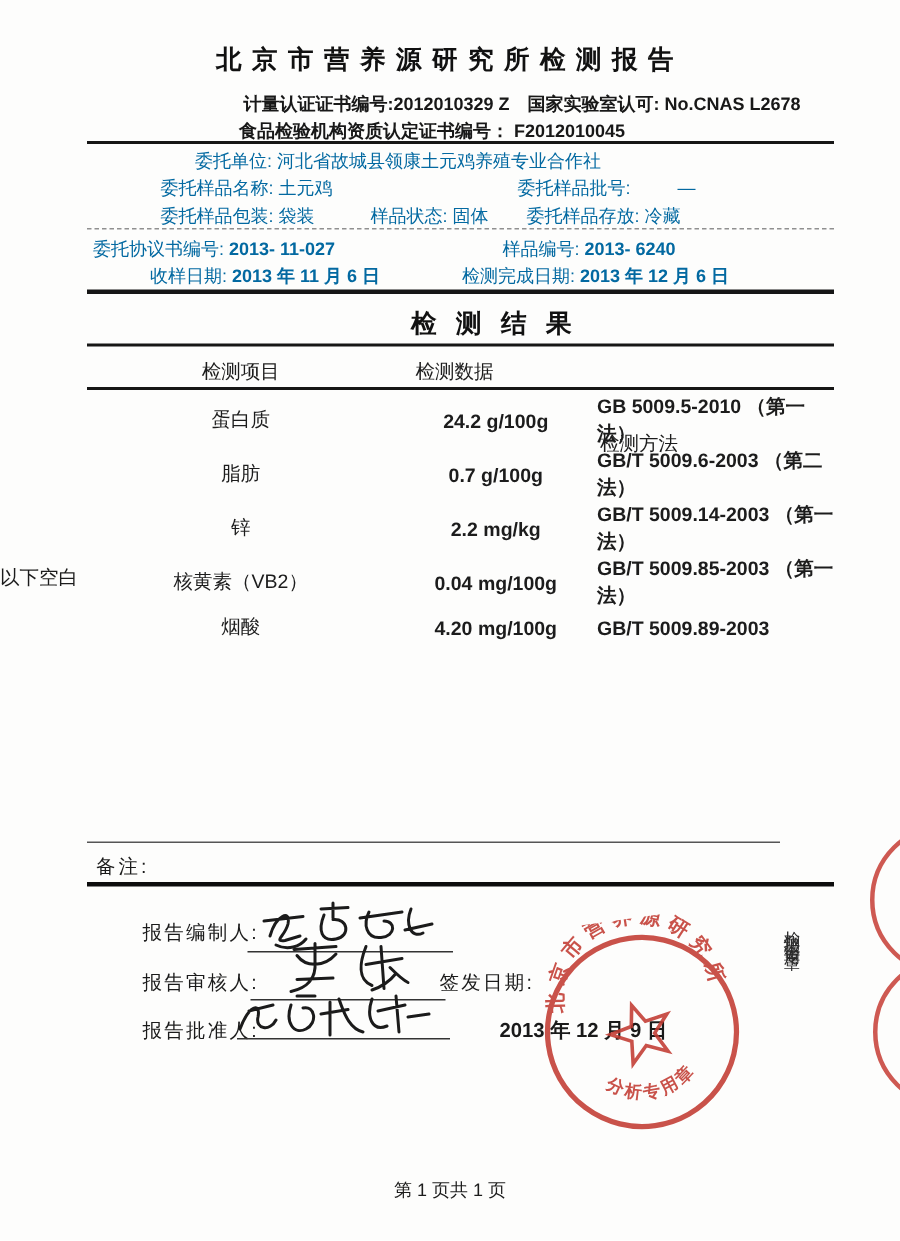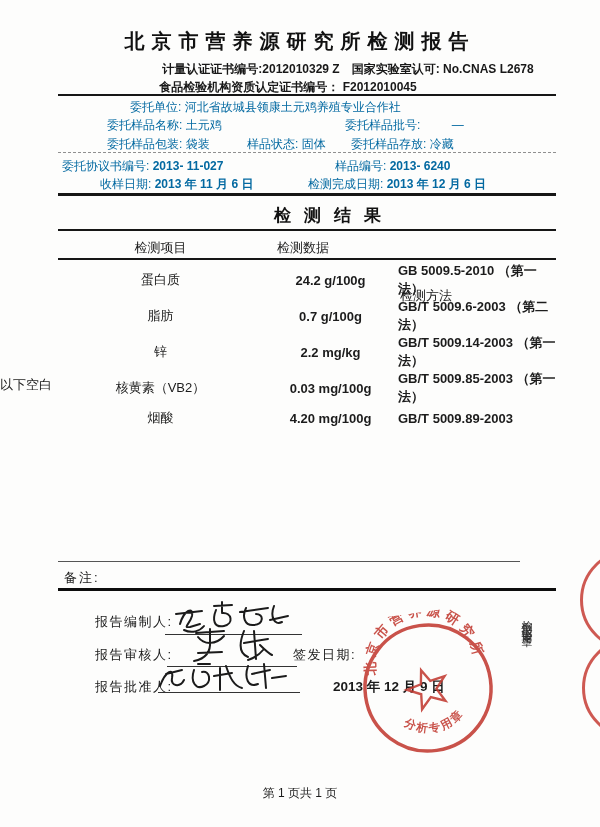--- a/index.html
+++ b/index.html
@@ -4,21 +4,21 @@
 <style>
   html,body{margin:0;padding:0;background:#ffffff;}
   .page{
     position:relative;width:600px;height:827px;background:#fdfdfc;
     overflow:hidden;font-family:"Liberation Sans","DejaVu Sans",sans-serif;
     color:#1a1a1a;
   }
   .abs{position:absolute;white-space:nowrap;}
   .doc-title{
     top:28px;left:0;width:600px;text-align:center;
-    font-size:20px;font-weight:bold;letter-spacing:7px;color:#111;
+    font-size:17px;font-weight:bold;letter-spacing:7px;color:#111;
   }
   .cert-line1{top:61px;left:0;width:600px;display:flex;justify-content:center;gap:12px;
     font-size:12px;font-weight:bold;color:#181818;margin-left:48px;}
   .cert-line2{top:79px;left:0;width:576px;text-align:center;font-size:12px;font-weight:bold;color:#181818;}
   .rule{position:absolute;background:#161616;}
   .rule-thin{position:absolute;border-top:1px solid #555;}
   .rule-dash{position:absolute;border-top:1px dashed #909090;}
   .info{font-size:12px;color:#0369a1;}
   .info .val-b{font-weight:bold;}
   .sec-title{top:204px;left:0;width:600px;text-align:center;font-size:17px;font-weight:bold;letter-spacing:13px;color:#111;margin-left:34px;}
@@ -130,21 +130,21 @@
         <td class="c-data">0.7 g/100g</td>
         <td class="c-method">GB/T 5009.6-2003 （第二法）</td>
       </tr>
       <tr>
         <td class="c-item">锌</td>
         <td class="c-data">2.2 mg/kg</td>
         <td class="c-method">GB/T 5009.14-2003 （第一法）</td>
       </tr>
       <tr>
         <td class="c-item">核黄素（VB2）</td>
-        <td class="c-data">0.03 mg/100g</td>
+        <td class="c-data">0.04 mg/100g</td>
         <td class="c-method">GB/T 5009.85-2003 （第一法）</td>
       </tr>
       <tr>
         <td class="c-item">烟酸</td>
         <td class="c-data">4.20 mg/100g</td>
         <td class="c-method">GB/T 5009.89-2003</td>
       </tr>
     </tbody>
   </table>
 

